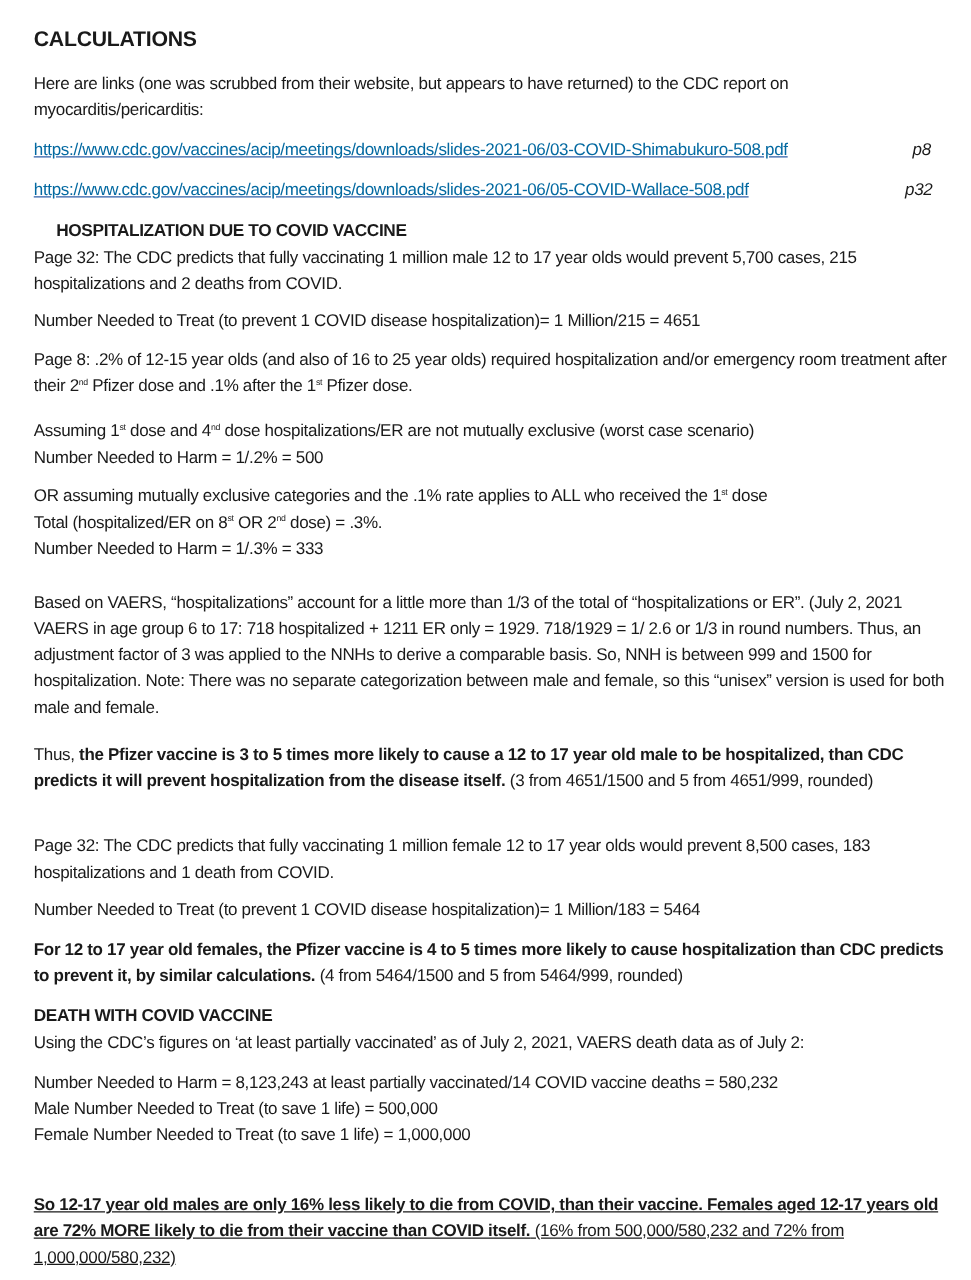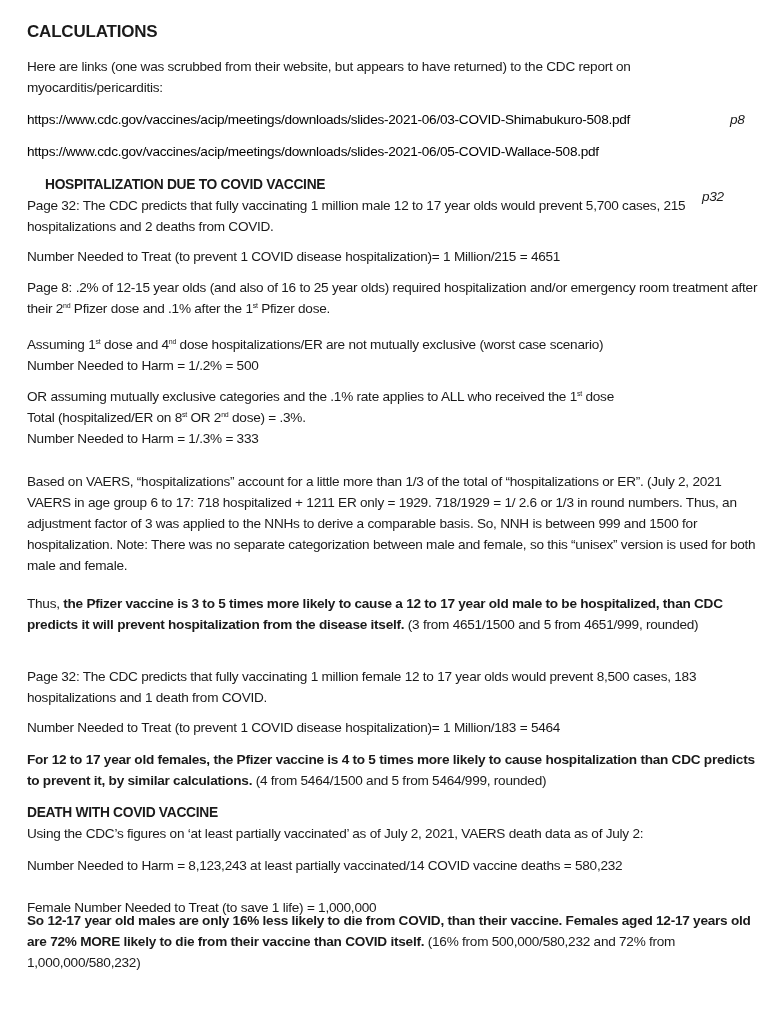--- a/index.html
+++ b/index.html
@@ -20,39 +20,39 @@
     font-family: "Liberation Sans Narrow", "Liberation Sans", sans-serif;
     transform-origin: left top;
   }
   .h {
     position: absolute; left: 0;
     font-size: 13.8px; font-weight: bold; letter-spacing: -0.3px;
   }
   b { font-weight: bold; }
   sup { font-size: 7px; vertical-align: 5px; line-height: 0; }
   .link-row { position: absolute; left: 0; width: 735px; font-size: 13.6px; letter-spacing: -0.25px; }
-  .link { color: #000000; text-decoration-color: #2f5fa8; cursor: pointer; }
+  .link { color: #0369a1; text-decoration: underline; text-decoration-color: #2f5fa8; cursor: pointer; }
   .pageref { position: absolute; font-style: italic; }
 </style>
 </head>
 <body>
 
 <div class="page">
 
   <div class="title">CALCULATIONS</div>
 
   <div class="p" style="top:56px;">Here are links (one was scrubbed from their website, but appears to have returned) to the CDC report on myocarditis/pericarditis:</div>
 
   <div class="link-row" style="top:112px;">
     <a class="link">https://www.cdc.gov/vaccines/acip/meetings/downloads/slides-2021-06/03-COVID-Shimabukuro-508.pdf</a>
     <span class="pageref" style="left:703px;">p8</span>
   </div>
   <div class="link-row" style="top:144px;">
     <a class="link">https://www.cdc.gov/vaccines/acip/meetings/downloads/slides-2021-06/05-COVID-Wallace-508.pdf</a>
-    <span class="pageref" style="left:675px;margin-top:45px;">p32</span>
+    <span class="pageref" style="left:697px;">p32</span>
   </div>
 
   <div class="h" style="top:177px;padding-left:18px;">HOSPITALIZATION DUE TO COVID VACCINE</div>
   <div class="p" style="top:195px;">Page 32: The CDC predicts that fully vaccinating 1 million male 12 to 17 year olds would prevent 5,700 cases, 215 hospitalizations and 2 deaths from COVID.</div>
   <div class="p" style="top:246px;">Number Needed to Treat (to prevent 1 COVID disease hospitalization)= 1 Million/215 = 4651</div>
 
   <div class="p" style="top:277px;">
     <span>Page 8:  .2% of 12-15 year olds (and also of 16 to 25 year olds) required hospitalization and/or emergency room treatment after their 2</span><sup>nd</sup><span> Pfizer dose and .1% after the 1</span><sup>st</sup><span> Pfizer dose.</span>
   </div>
 
@@ -78,21 +78,21 @@
 
   <div class="p" style="top:749px;">
     <b>For 12 to 17 year old females, the Pfizer vaccine is 4 to 5 times more likely to cause hospitalization  than CDC predicts to prevent it, by similar calculations.</b><span>  (4 from 5464/1500 and 5 from 5464/999, rounded)</span>
   </div>
 
   <div class="h" style="top:805px;">DEATH WITH COVID VACCINE</div>
   <div class="p" style="top:823px;">Using the CDC’s figures on ‘at least partially vaccinated’ as of July 2, 2021, VAERS death data as of July 2:</div>
 
   <div class="p" style="top:855px;">
     <span>Number Needed to Harm = 8,123,243  at least partially vaccinated/14 COVID vaccine deaths = 580,232</span><br>
-    <br>
+    <span>Male Number Needed to Treat (to save 1 life) = 500,000</span><br>
     <span>Female Number Needed to Treat (to save 1 life) = 1,000,000</span>
   </div>
 
-  <div class="p" style="top:910px;">
+  <div class="p" style="top:953px;text-decoration:underline;">
     <b>So 12-17 year old males are only 16% less likely to die from COVID, than their vaccine.  Females aged 12-17 years old are 72% MORE likely to die from their vaccine than COVID itself.</b><span> (16% from 500,000/580,232 and 72% from 1,000,000/580,232)</span>
   </div>
 
 </div>
 
 </body></html>

